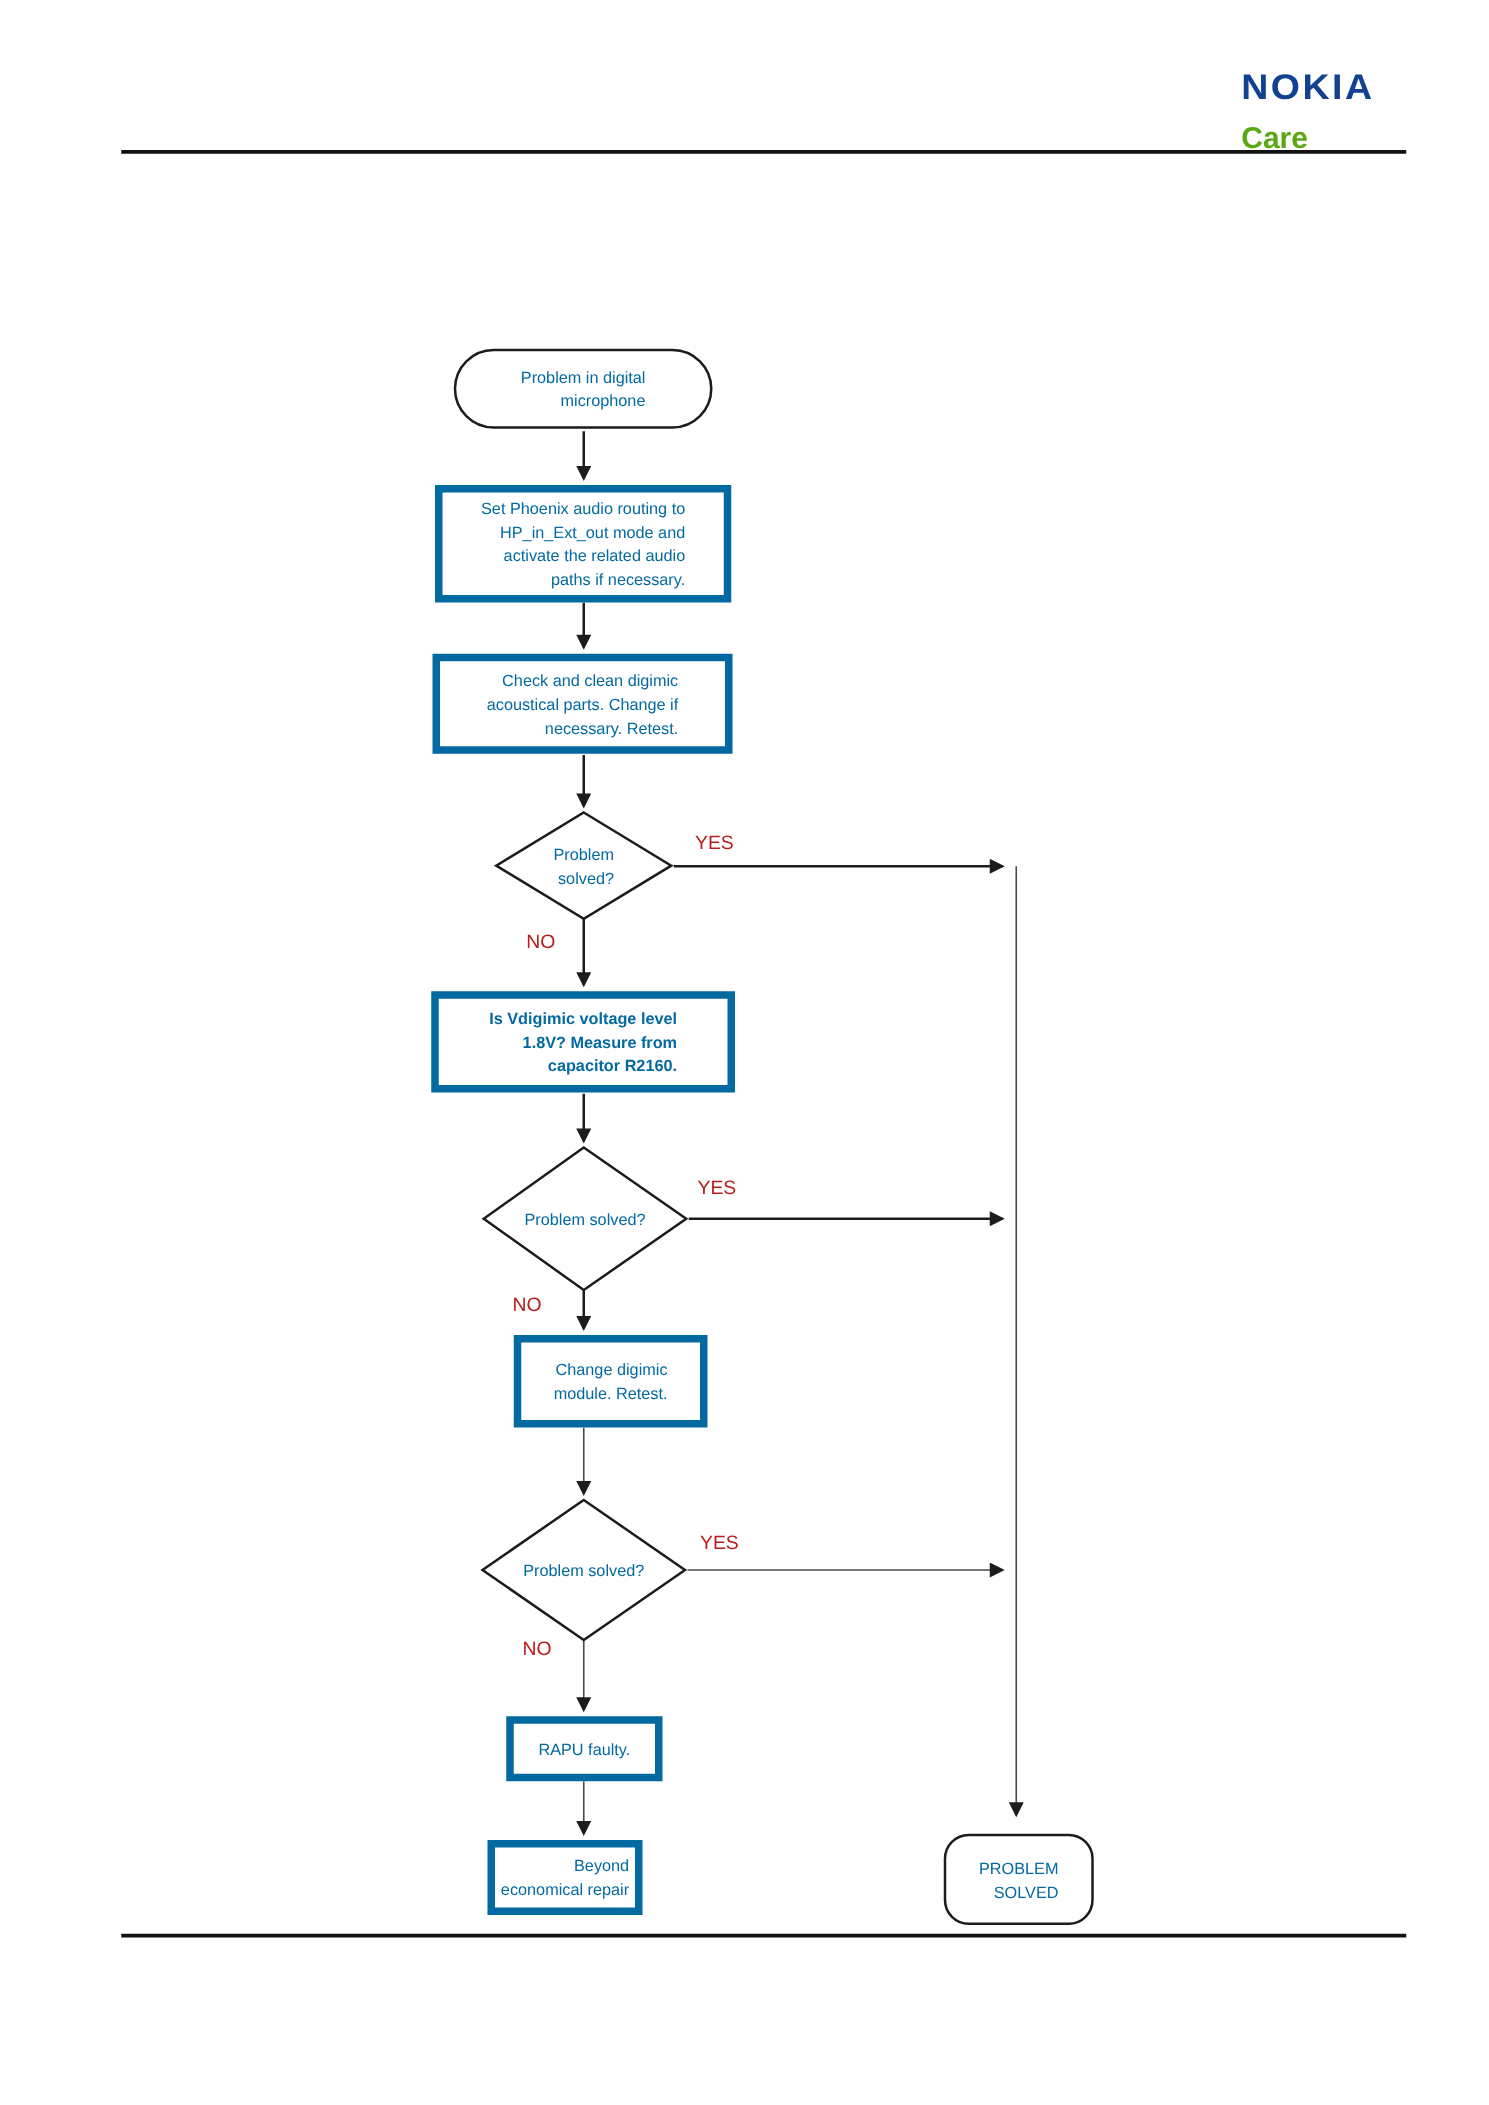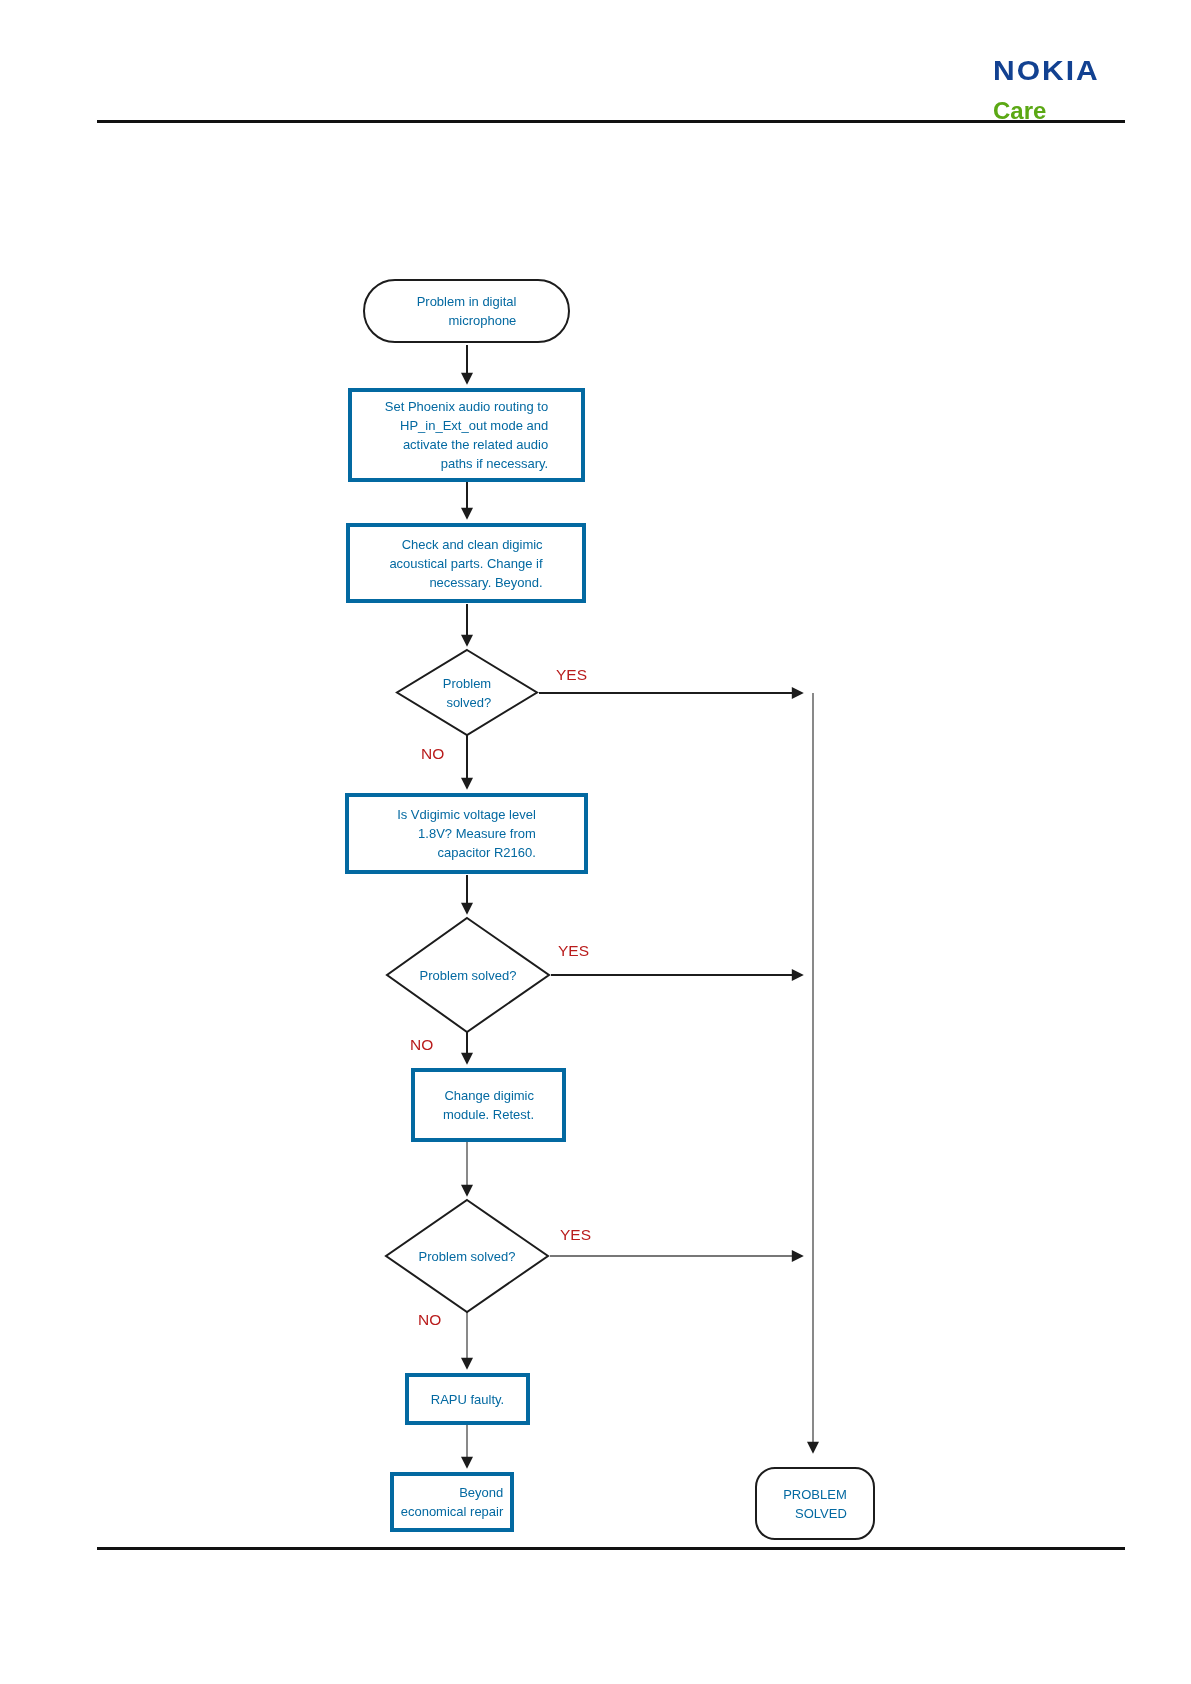--- a/index.html
+++ b/index.html
@@ -33,30 +33,30 @@
   }
 
   svg#wires{position:absolute;left:0;top:0;width:1191px;height:1684px;}
 
   .node{
     position:absolute;display:flex;align-items:center;justify-content:center;
     text-align:right;white-space:pre-line;
     font-size:13px;line-height:19px;color:#0369a1;
     box-sizing:border-box;background:#fff;
   }
-  .rect{border:4px solid #0369a1;}
+  .rect{border:6px solid #0369a1;}
   .terminator{border:2px solid #1c1c1c;border-radius:32px;}
   .terminator-end{border:2px solid #1c1c1c;border-radius:20px;}
   .dec-label{background:transparent;}
 
   #start{left:363px;top:279px;width:207px;height:64px;}
   #box-set-phoenix{left:348px;top:388px;width:237px;height:94px;}
   #box-check-clean{left:346px;top:523px;width:240px;height:80px;}
   #dec1-label{left:397px;top:650px;width:140px;height:85px;}
-  #box-vdigimic{left:345px;top:793px;width:243px;height:81px;}
+  #box-vdigimic{left:345px;top:793px;width:243px;height:81px;font-weight:bold;}
   #dec2-label{left:387px;top:918px;width:162px;height:114px;}
   #box-change-module{left:390px;top:1068px;width:155px;height:74px;margin-left:21px;}
   #dec3-label{left:386px;top:1200px;width:162px;height:112px;}
   #box-rapu{left:405px;top:1373px;width:125px;height:52px;}
   #box-beyond{left:390px;top:1472px;width:124px;height:60px;}
   #terminal-solved{left:755px;top:1467px;width:120px;height:73px;}
 
   .branch-label{
     position:absolute;font-size:15.5px;line-height:18px;color:#b91c1c;
     background:transparent;
@@ -112,21 +112,21 @@
   <div id="start" class="node terminator">Problem in digital
 microphone</div>
 
   <div id="box-set-phoenix" class="node rect">Set Phoenix audio routing to
 HP_in_Ext_out mode and
 activate the related audio
 paths if necessary.</div>
 
   <div id="box-check-clean" class="node rect">Check and clean digimic
 acoustical parts. Change if
-necessary. Beyond.</div>
+necessary. Retest.</div>
 
   <div id="dec1-label" class="node dec-label">Problem
 solved?</div>
 
   <div id="box-vdigimic" class="node rect">Is Vdigimic voltage level
 1.8V? Measure from
 capacitor R2160.</div>
 
   <div id="dec2-label" class="node dec-label">Problem solved?</div>
 

